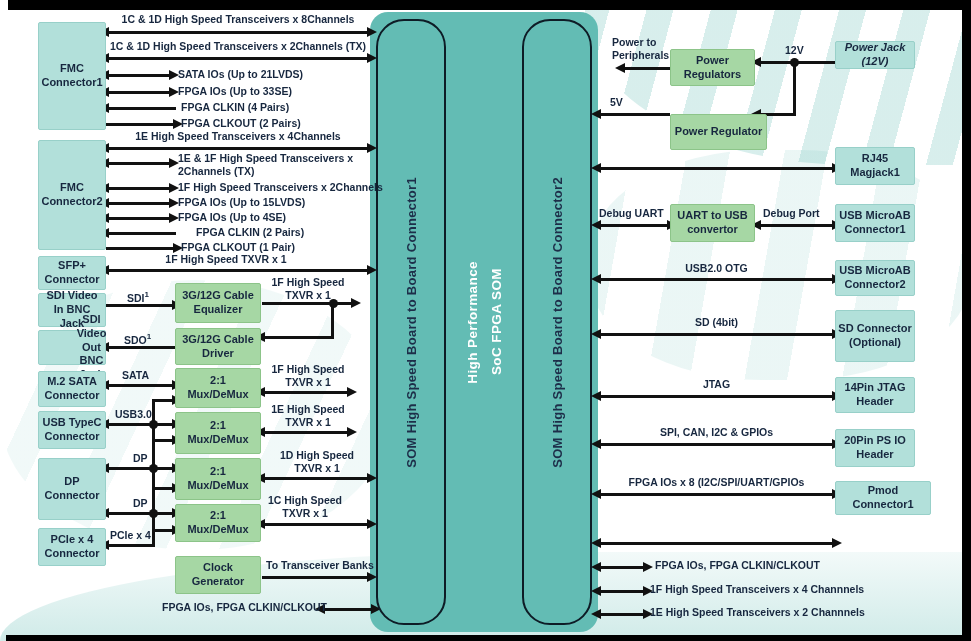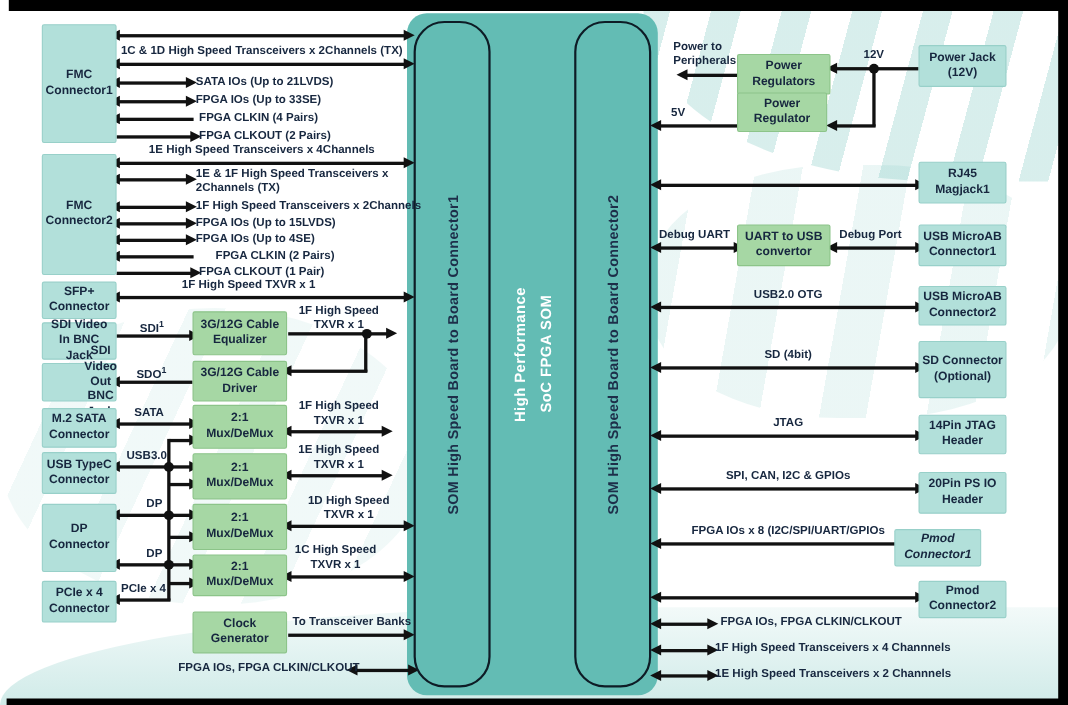--- a/index.html
+++ b/index.html
@@ -86,37 +86,37 @@
 
   <div class="bx green" style="left:175px;top:283px;width:86px;height:40px;">3G/12G Cable Equalizer</div>
   <div class="bx green" style="left:175px;top:328px;width:86px;height:37px;">3G/12G Cable Driver</div>
   <div class="bx green" style="left:175px;top:368px;width:86px;height:40px;">2:1 Mux/DeMux</div>
   <div class="bx green" style="left:175px;top:412px;width:86px;height:42px;">2:1 Mux/DeMux</div>
   <div class="bx green" style="left:175px;top:458px;width:86px;height:42px;">2:1 Mux/DeMux</div>
   <div class="bx green" style="left:175px;top:504px;width:86px;height:38px;">2:1 Mux/DeMux</div>
   <div class="bx green" style="left:175px;top:556px;width:86px;height:38px;">Clock Generator</div>
 
   <div class="bx green" style="left:670px;top:49px;width:85px;height:37px;">Power Regulators</div>
-  <div class="bx green" style="left:670px;top:84px;width:82px;height:36px;">Power Regulator</div>
+  <div class="bx green" style="left:670px;top:114px;width:97px;height:36px;">Power Regulator</div>
   <div class="bx green" style="left:670px;top:204px;width:85px;height:38px;">UART to USB convertor</div>
 
-  <div class="bx teal" style="left:835px;top:41px;width:80px;height:38px;">Power Jack (12V)</div>
+  <div class="bx teal" style="left:835px;top:41px;width:80px;height:28px;font-style:italic;">Power Jack (12V)</div>
   <div class="bx teal" style="left:835px;top:147px;width:80px;height:38px;">RJ45 Magjack1</div>
   <div class="bx teal" style="left:835px;top:204px;width:80px;height:38px;">USB MicroAB Connector1</div>
   <div class="bx teal" style="left:835px;top:260px;width:80px;height:36px;">USB MicroAB Connector2</div>
   <div class="bx teal" style="left:835px;top:310px;width:80px;height:52px;">SD Connector (Optional)</div>
   <div class="bx teal" style="left:835px;top:377px;width:80px;height:36px;">14Pin JTAG Header</div>
   <div class="bx teal" style="left:835px;top:429px;width:80px;height:38px;">20Pin PS IO Header</div>
-  <div class="bx teal" style="left:813px;top:481px;width:79px;height:34px;font-style:italic;">Pmod Connector1</div>
-  <div class="bx teal" style="left:835px;top:528px;width:80px;height:34px;">Pmod Connector2</div>
+  <div class="bx teal" style="left:835px;top:481px;width:96px;height:34px;">Pmod Connector1</div>
 
   <div class="ar" style="left:106px;top:31px;width:264px;">
       <i class="hl"></i>
       <i class="hr"></i>
     </div>
+  <div class="lbl ctr" style="left:106px;top:13px;width:264px;">1C &amp; 1D High Speed Transceivers x 8Channels</div>
   <div class="ar" style="left:106px;top:57px;width:264px;">
       <i class="hl"></i>
       <i class="hr"></i>
     </div>
   <div class="lbl ctr" style="left:106px;top:40px;width:264px;">1C &amp; 1D High Speed Transceivers x 2Channels (TX)</div>
   <div class="ar" style="left:106px;top:74px;width:66px;">
       <i class="hl"></i>
       <i class="hr"></i>
     </div>
   <div class="lbl" style="left:178px;top:68px;">SATA IOs (Up to 21LVDS)</div>

